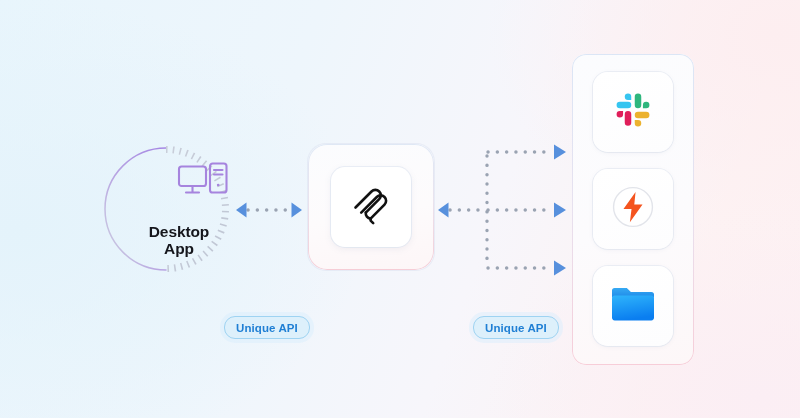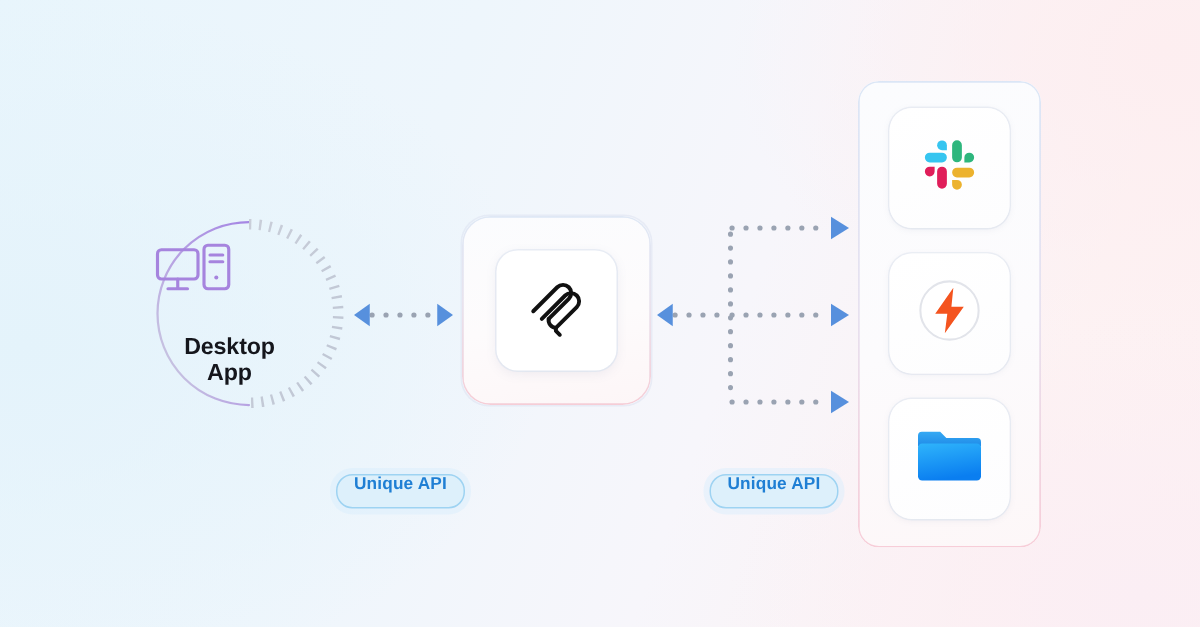--- a/index.html
+++ b/index.html
@@ -35,21 +35,21 @@
   #desktop-node .arc-svg {
     position: absolute;
     inset: 0;
     overflow: visible;
   }
   #desktop-node .node-inner {
     position: absolute;
     inset: 0;
     display: flex;
     flex-direction: column;
-    align-items: flex-start;
+    align-items: flex-end;
     justify-content: center;
     gap: 20px;
   }
   .monitor-icon {
     display: block;
     margin-bottom: 2px;
   }
   .desktop-label {
     font-size: 15.5px;
     font-weight: 700;
@@ -150,20 +150,21 @@
     height: 21px;
     padding: 0 11px;
     border-radius: 11px;
     background: #ddf0fb;
     border: 1px solid #9ed3f2;
     color: #1f7fd4;
     font-size: 11.5px;
     font-weight: 700;
     letter-spacing: 0.1px;
     display: flex;
+    align-items: center;
     justify-content: center;
     box-shadow: 0 0 0 4px rgba(215,238,252,0.45);
   }
   #pill-left  { left: 224px; }
   #pill-right { left: 473px; }
 </style>
 </head>
 <body>
 
 <div id="stage">

